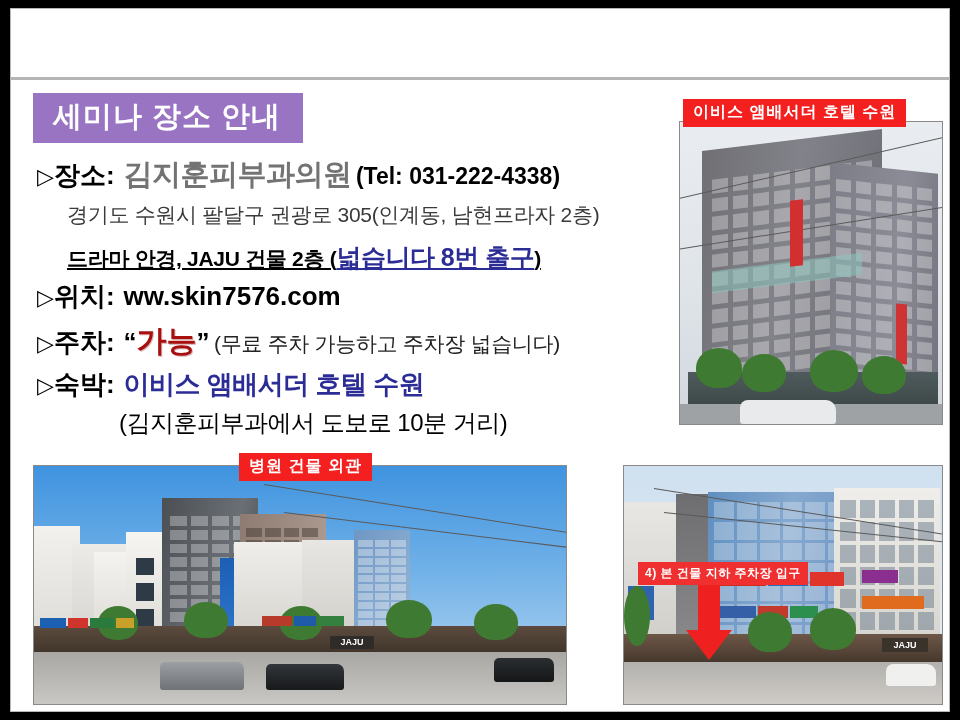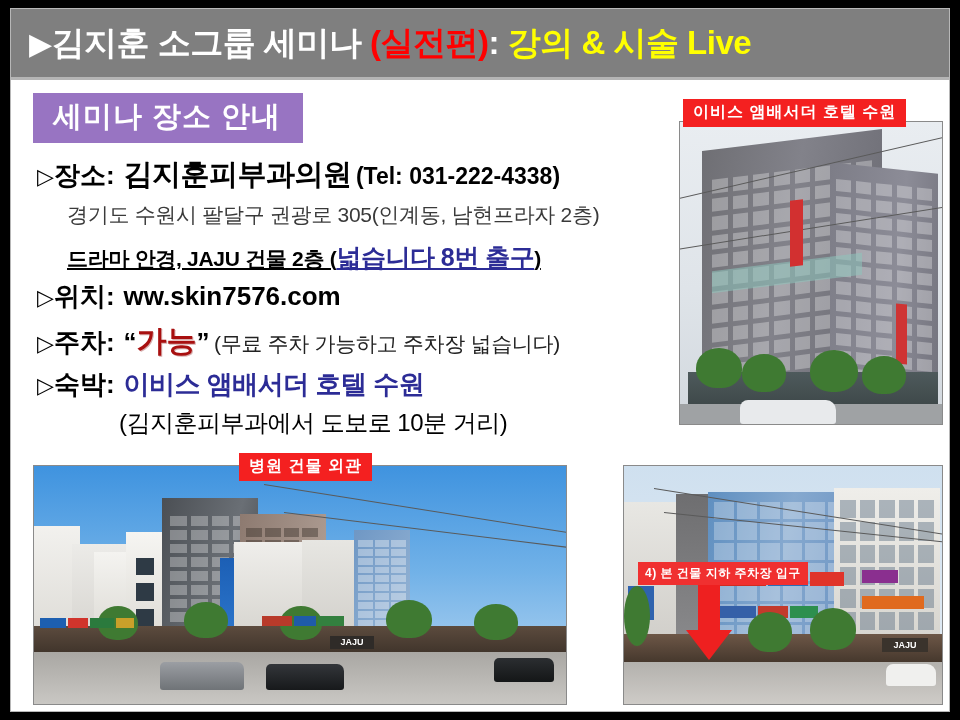--- a/index.html
+++ b/index.html
@@ -49,21 +49,21 @@
     color:#ffffff;
     font-size:29px;font-weight:bold;
     letter-spacing:1px;
     white-space:nowrap;
   }
 
   
   .line{position:absolute;white-space:nowrap;color:#000000;}
   .tri{font-size:22px;color:#000000;}
   .lbl{font-size:26px;font-weight:bold;color:#000000;}
-  .big-bold{font-size:29px;font-weight:bold;color:#000000;letter-spacing:-0.5px;}
+  .big-bold{font-size:29px;font-weight:bold;color:#737373;letter-spacing:-0.5px;}
   .tel{font-size:23px;font-weight:bold;color:#000000;}
   .addr{font-size:21px;color:#3a3a3a;letter-spacing:-0.3px;}
   .row3{font-size:21px;font-weight:bold;color:#000000;text-decoration:underline;letter-spacing:-0.3px;}
   .exit{font-size:25px;font-weight:bold;color:#2c2c96;text-decoration:underline;letter-spacing:-0.5px;}
   .url{font-size:26px;font-weight:bold;color:#000000;}
   .quote{font-size:26px;font-weight:bold;color:#000000;}
   .ganeung{
     font-size:30px;font-weight:bold;color:#a81010;
     text-shadow:1px 1px 0 #d8b0b0;
   }
@@ -193,27 +193,20 @@
   .pp-redsign{left:4px;top:120px;width:26px;height:34px;background:#2f63ae;z-index:25;}
 
   .shopsigns{position:absolute;z-index:26;display:flex;gap:2px;}
   .ss{height:10px;}
 </style>
 </head>
 <body>
 
 <div class="slide">
 
-  <div class="titlebar">
-    <div class="title-text">
-      <span class="t-play">▶</span><span class="t-white">김지훈 소그룹 세미나</span>
-      <span class="t-red">(실전편)</span><span class="t-white">:</span>
-      <span class="t-yellow">강의 &amp; 시술 Live</span>
-    </div>
-  </div>
   <div class="title-underline"></div>
 
   <div class="sect-head">세미나 장소 안내</div>
 
   <div class="line" style="left:26px;top:146px;">
     <span class="tri">▷</span><span class="lbl">장소:</span>
     &nbsp;<span class="big-bold">김지훈피부과의원</span>
     <span class="tel">(Tel: 031-222-4338)</span>
   </div>
 

